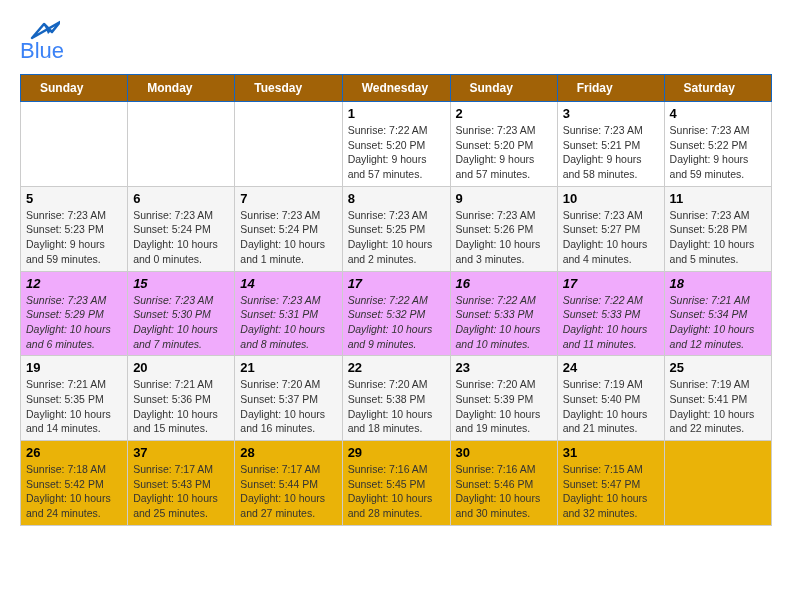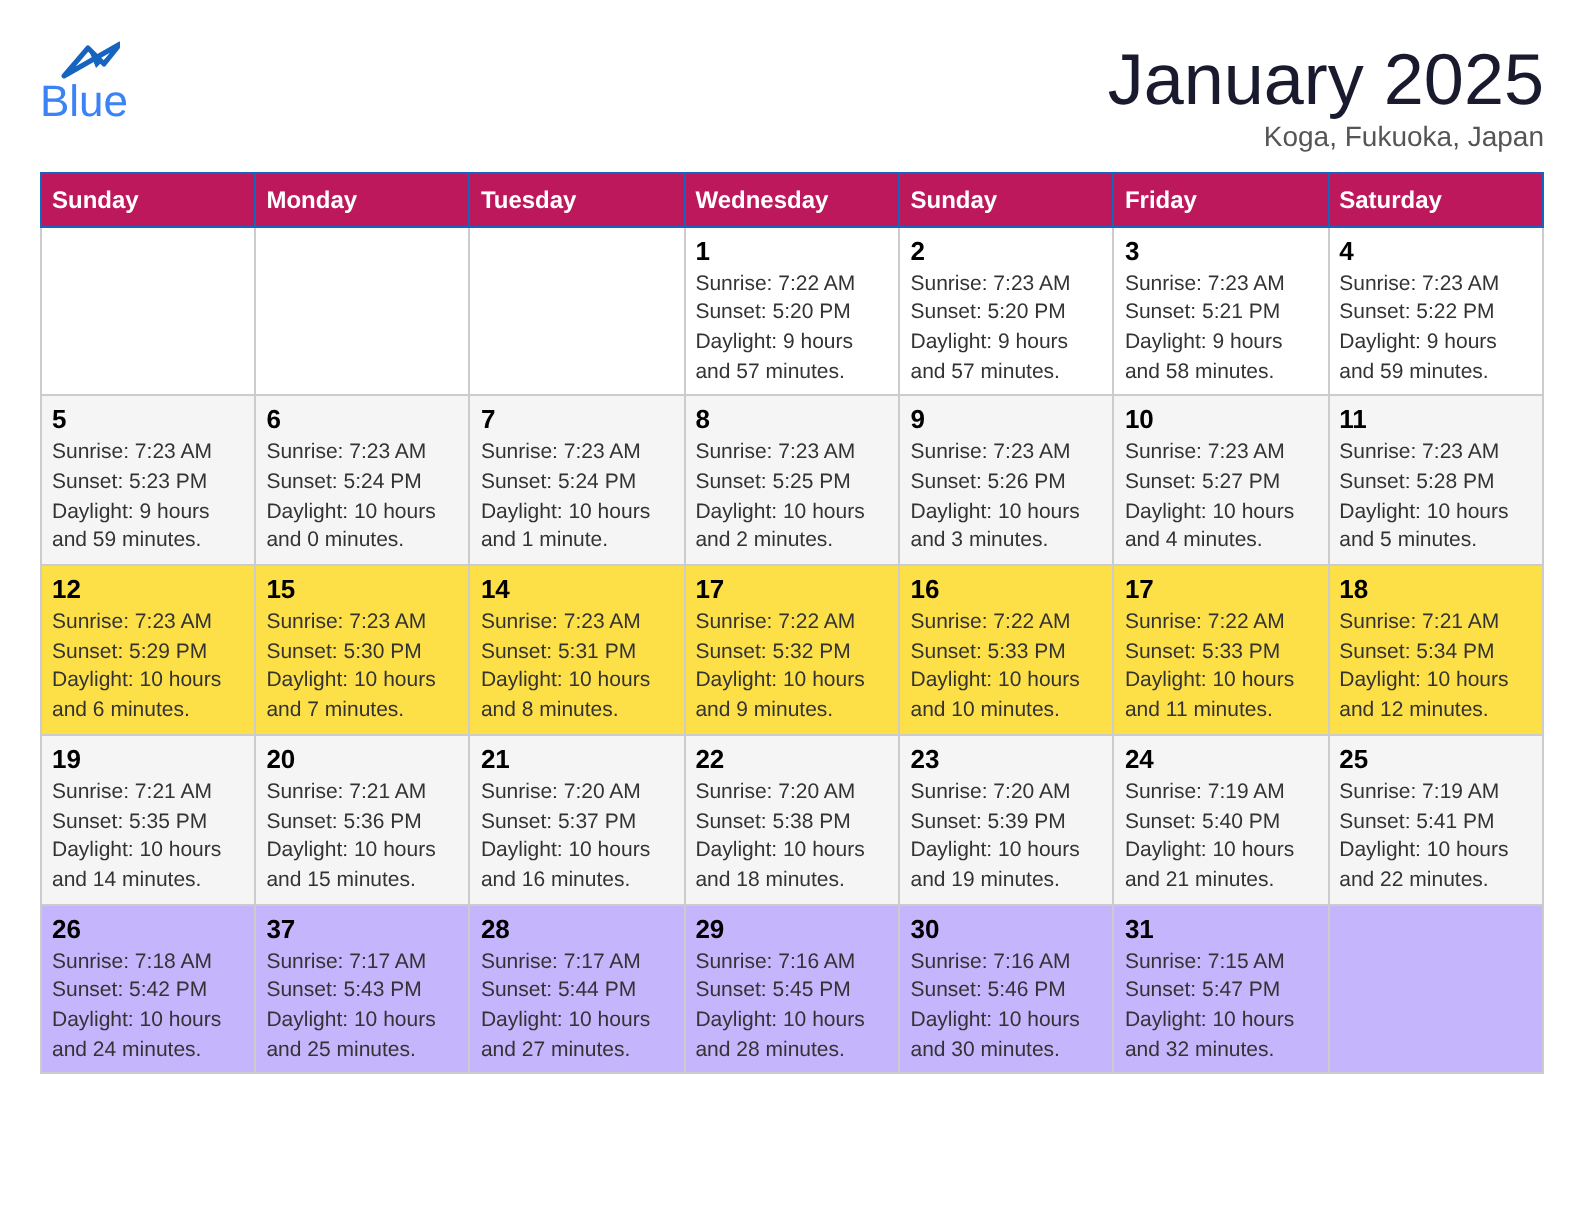--- a/index.html
+++ b/index.html
@@ -33,24 +33,24 @@
     .location {
       font-size: 14px;
       color: #555;
     }
     .calendar-table {
       width: 100%;
       border-collapse: collapse;
       font-size: 11px;
     }
     .calendar-table th {
-      background: #be185d;
+      background: #a16207;
       color: #fff;
       text-align: left;
-      padding: 6px 5px;
+      padding: 6px 19px;
       font-size: 12px;
       font-weight: bold;
       border: 1px solid #1565c0;
       margin-left: 26px;
     }
     .calendar-table td {
       vertical-align: top;
       border: 1px solid #ccc;
       padding: 4px 5px;
       width: 108px;
@@ -71,41 +71,37 @@
       color: #333;
       font-size: 10.5px;
       line-height: 1.4;
     }
     .empty-cell {
       background: #f9f9f9;
     }
     
     .row-week1 td { background: #fff; }
     .row-week2 td { background: #f0f0f0; }
-    .row-week3 td { background: #fde047; }
+    .row-week3 td { background: #f0abfc; font-style: italic; }
     .row-week4 td { background: #f0f0f0; }
-    .row-week5 td { background: #c4b5fd; }
+    .row-week5 td { background: #eab308; }
   </style>
 </head>
 <body>
 
 <div class="header">
   <div class="logo">
     <div style="display:flex;align-items:center;">
       <svg width="38" height="22" viewBox="0 0 38 22" style="margin-left:2px;">
         <polygon points="10,18 22,4 30,12 38,2" fill="none" stroke="#1565c0" stroke-width="2.5" stroke-linejoin="round"></polygon>
         <polygon points="22,4 30,12 38,2 26,14" fill="#1565c0"></polygon>
       </svg>
     </div>
     <span style="font-size:22px;font-weight:normal;color:#3b82f6;margin-top:-4px;">Blue</span>
   </div>
-  <div class="title-block">
-    <div class="month-title">January 2025</div>
-    <div class="location">Koga, Fukuoka, Japan</div>
-  </div>
 </div>
 
 <table class="calendar-table">
   <thead>
     <tr>
     <th>Sunday</th>
         <th>Monday</th>
         <th>Tuesday</th>
         <th>Wednesday</th>
         <th>Sunday</th>

